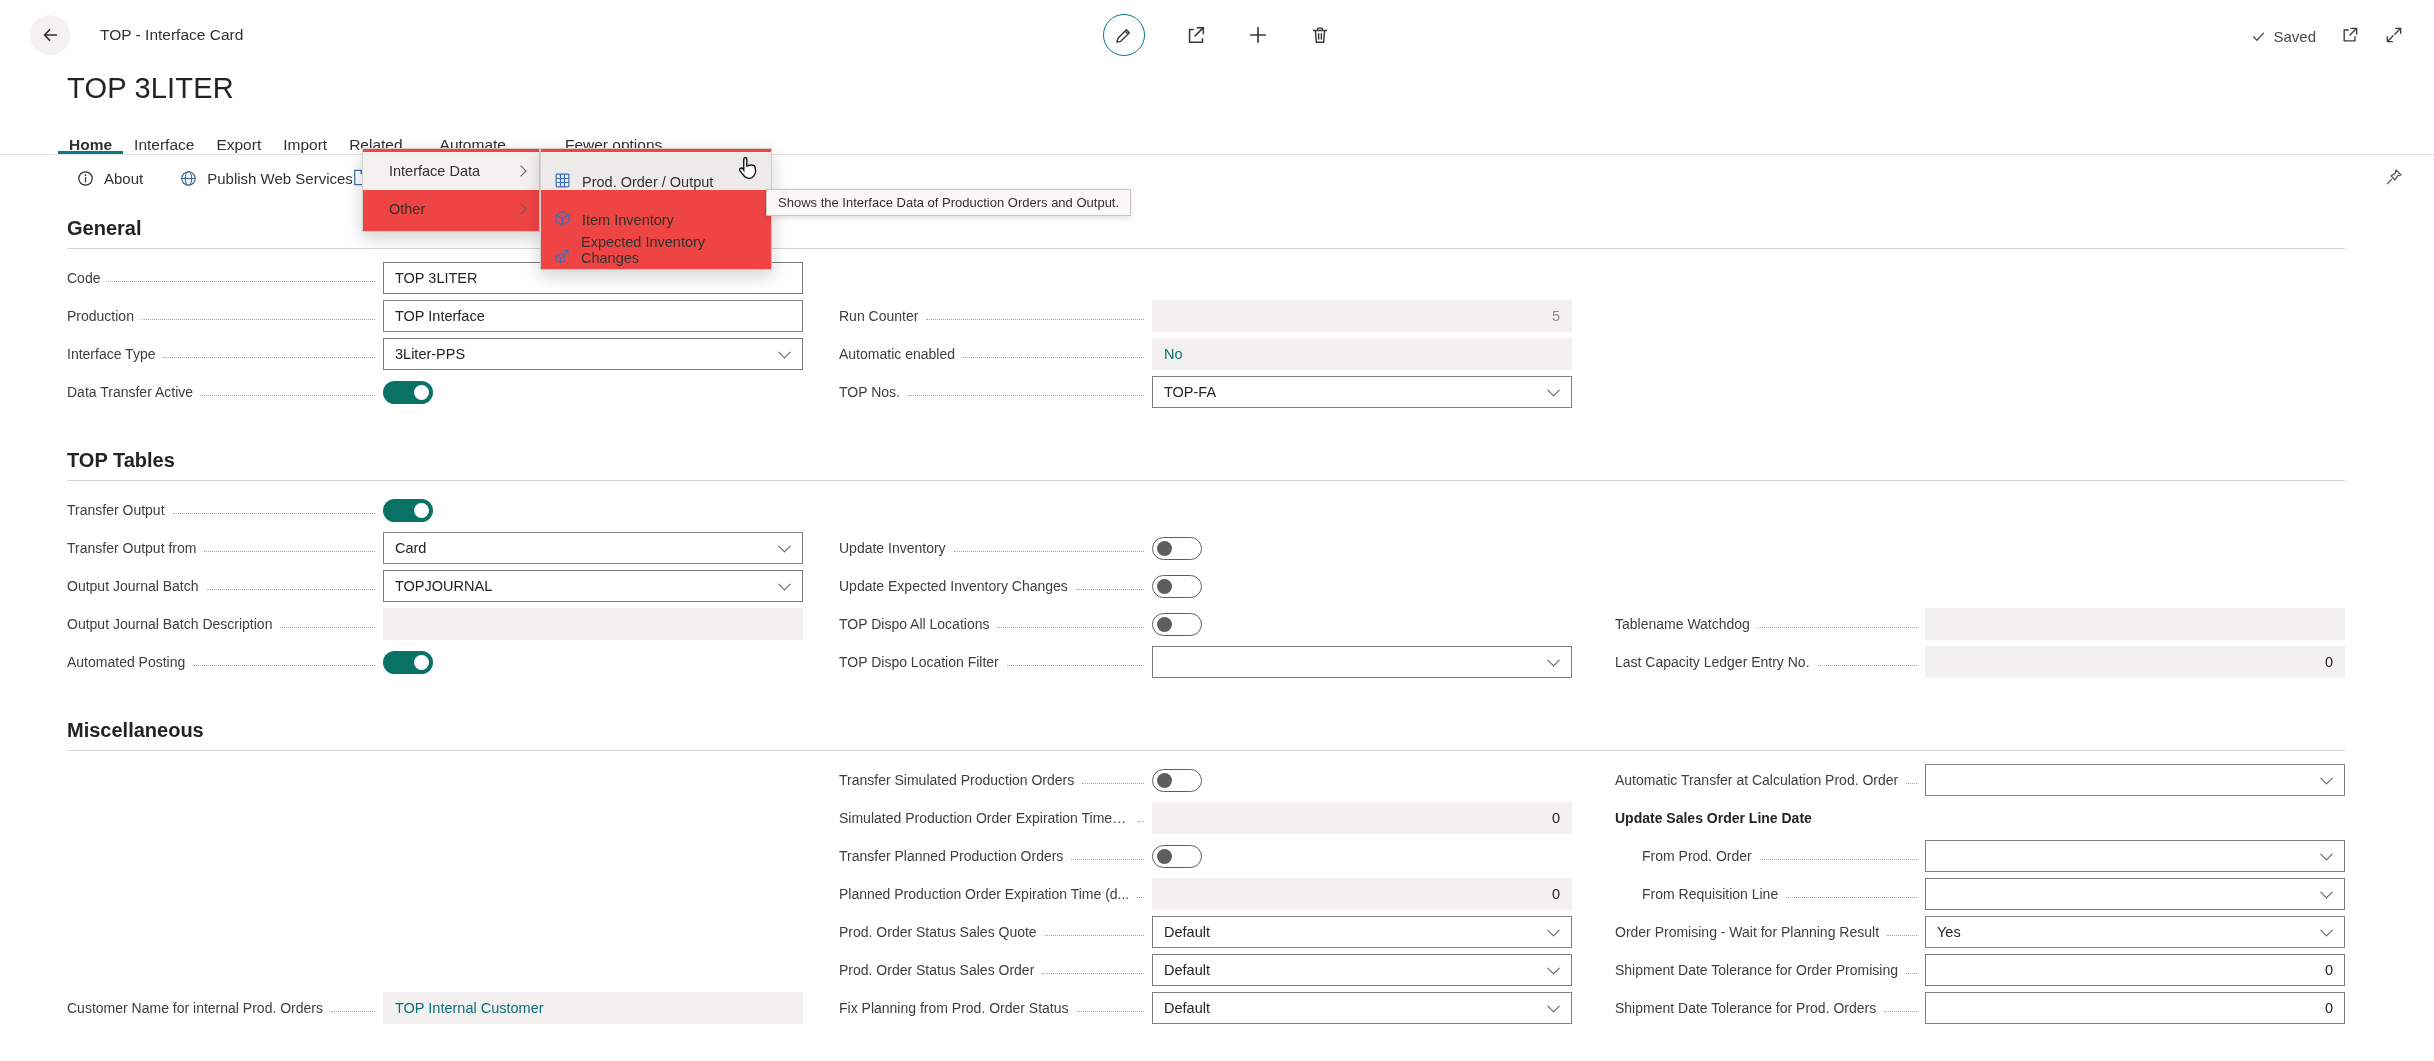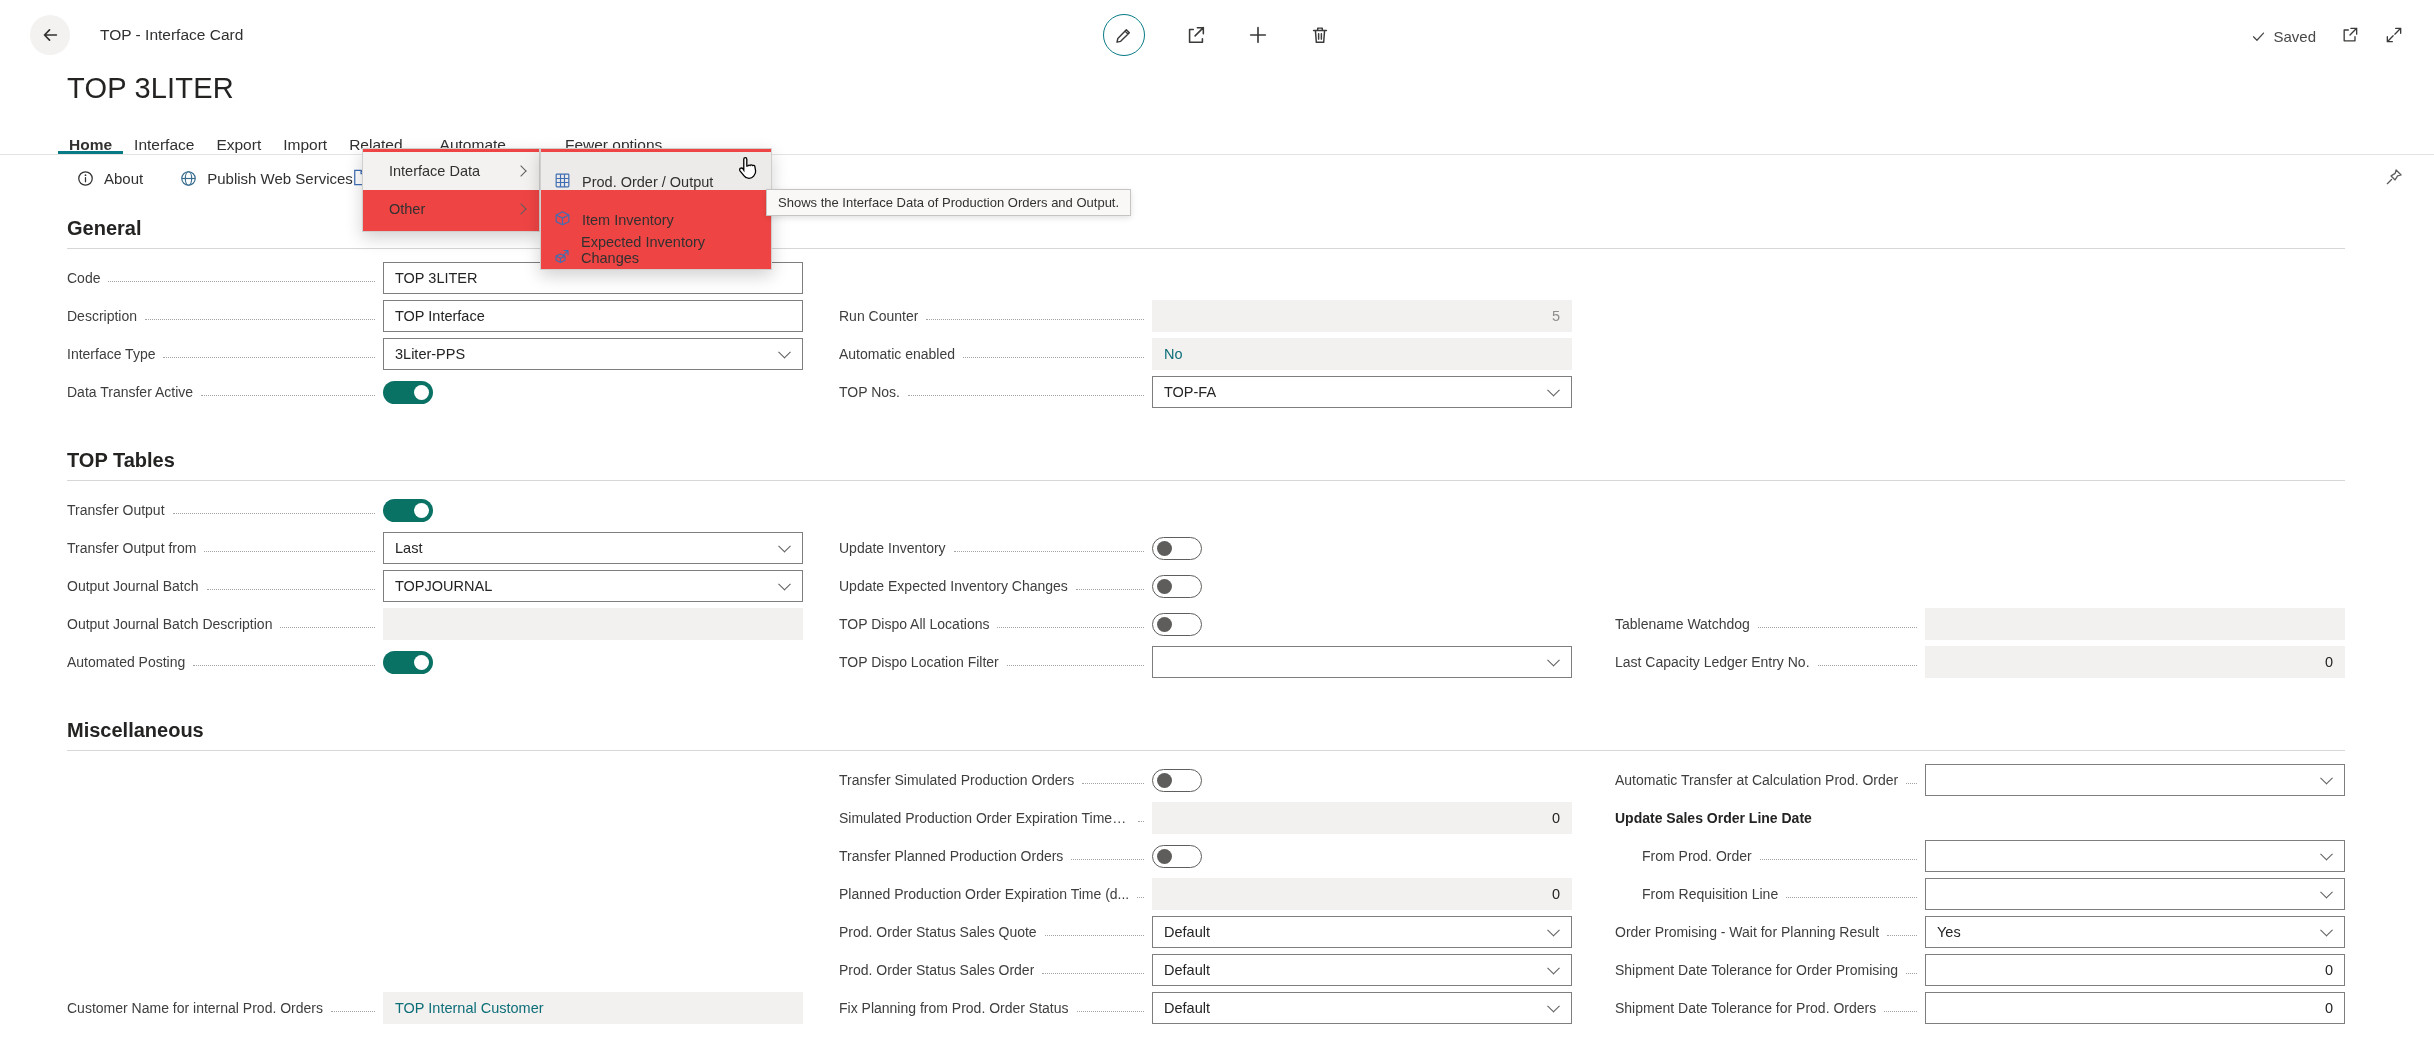--- a/index.html
+++ b/index.html
@@ -195,21 +195,21 @@
     <div class="section">
       <div class="sect-title">General</div>
       <div class="sect-body">
         <div class="c1">
           <div class="row">
             <span class="lbl">Code</span>
             <span class="leader"></span>
             <input class="fld bordered" value="TOP 3LITER" style="">
           </div>
           <div class="row">
-            <span class="lbl">Description</span>
+            <span class="lbl">Production</span>
             <span class="leader"></span>
             <input class="fld bordered" value="TOP Interface" style="">
           </div>
           <div class="row">
             <span class="lbl">Interface Type</span>
             <span class="leader"></span>
             <div class="fld bordered sel">
                 <span>3Liter-PPS</span>
                 <span class="chev"></span>
               </div>
@@ -262,21 +262,21 @@
             <div class="togglewrap">
                 <div class="toggle on">
                   <span class="knob"></span>
                 </div>
               </div>
           </div>
           <div class="row">
             <span class="lbl">Transfer Output from</span>
             <span class="leader"></span>
             <div class="fld bordered sel">
-                <span>Last</span>
+                <span>Card</span>
                 <span class="chev"></span>
               </div>
           </div>
           <div class="row">
             <span class="lbl">Output Journal Batch</span>
             <span class="leader"></span>
             <div class="fld bordered sel">
                 <span>TOPJOURNAL</span>
                 <span class="chev"></span>
               </div>

